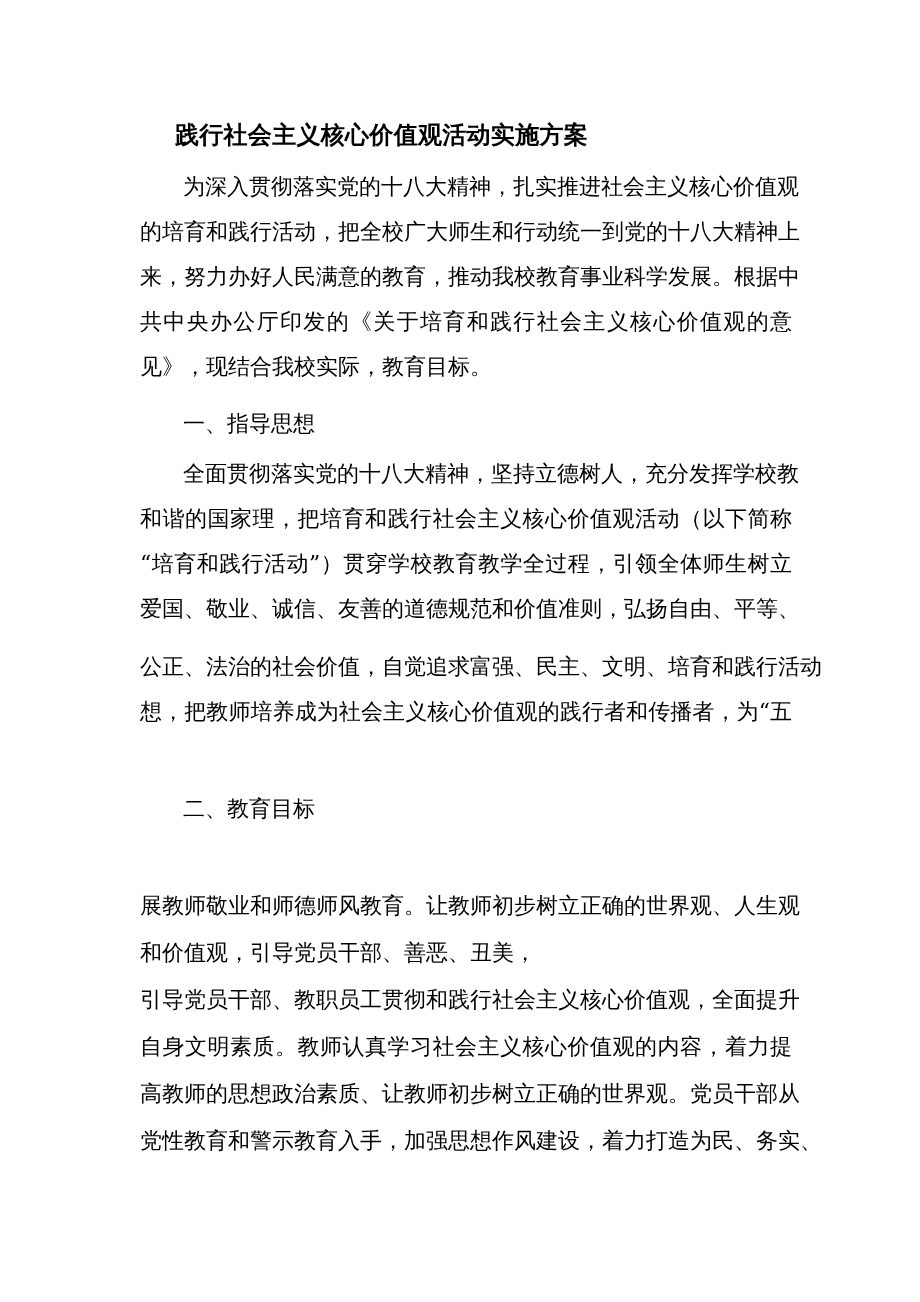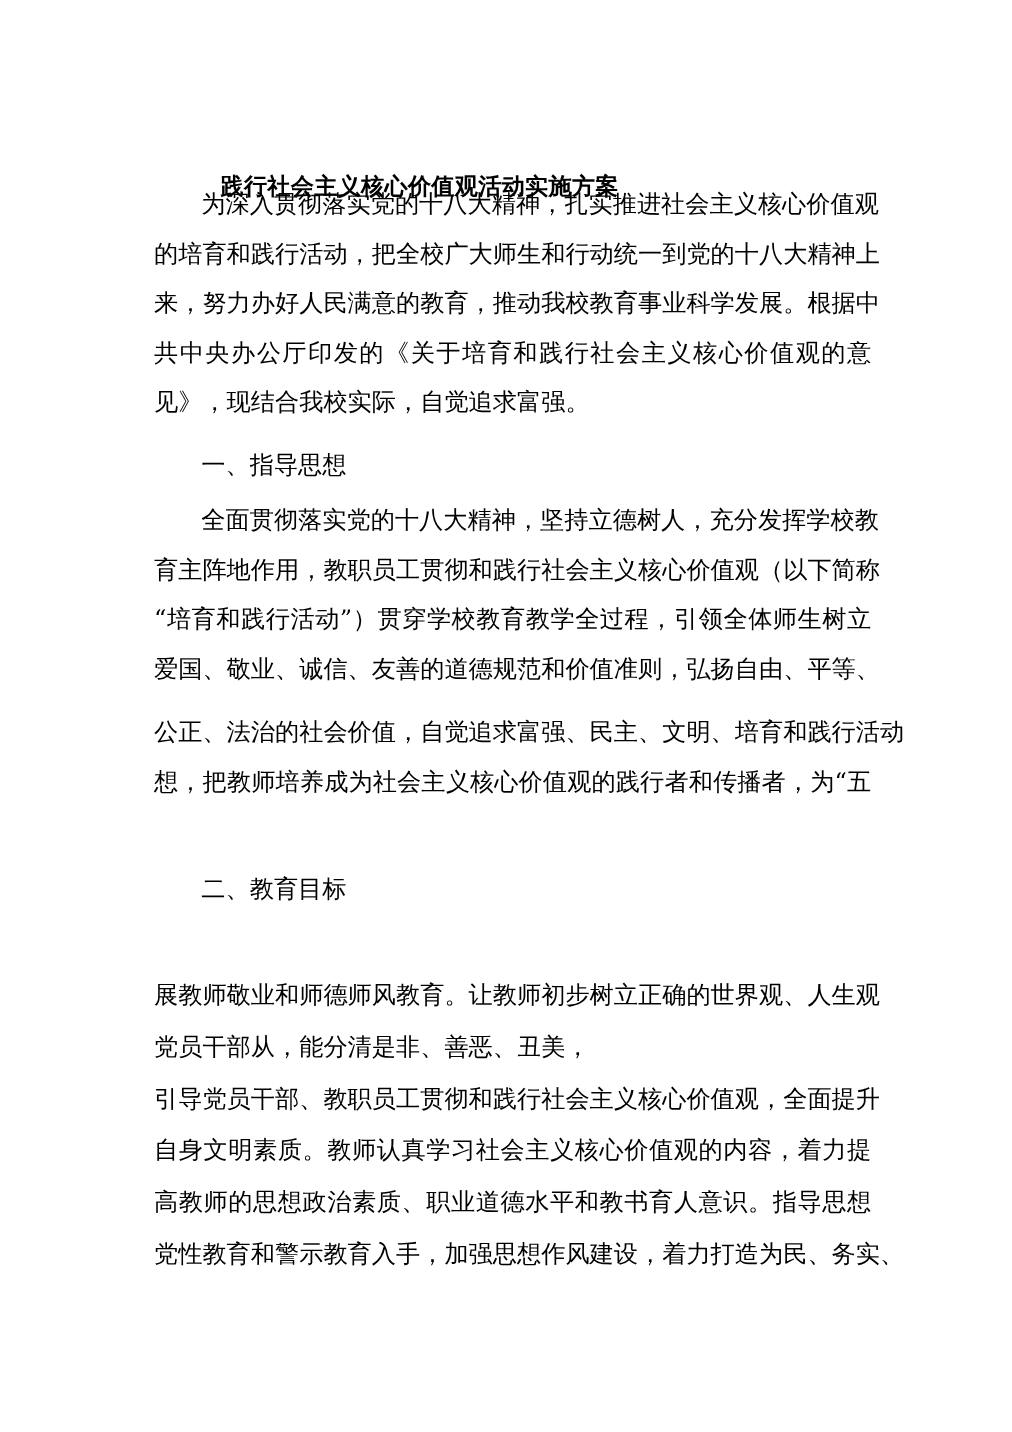--- a/index.html
+++ b/index.html
@@ -1,53 +1,53 @@
 <!DOCTYPE html>
 <html><head>
 <meta charset="utf-8">
 <style>
   html, body { margin: 0; padding: 0; background: #ffffff; }
   body { width: 920px; height: 1302px; position: relative; overflow: hidden; color: #000; }
   .page { position: absolute; left: 0; top: 0; width: 920px; height: 1302px; background: #fff; }
   .title {
     position: absolute; left: 0; top: 121px; width: 763px; text-align: center;
     font-family: "DejaVu Serif", "Liberation Serif", serif;
-    font-size: 21px; font-weight: bold; line-height: 28px; letter-spacing: 0.3px; margin-top: 34px;
+    font-size: 24px; font-weight: bold; line-height: 28px; letter-spacing: 0.3px;
   }
   .line {
     position: absolute; left: 140px; width: 652px; height: 45px;
     font-family: "DejaVu Serif", "Liberation Serif", serif;
     font-size: 22px; line-height: 45px; white-space: nowrap;
     text-align: justify; text-align-last: justify;
   }
   .line.indent { left: 183px; width: 609px; }
   .line.last { text-align-last: left; }
 </style>
 </head>
 <body>
 
 <div class="page">
   <div class="title">践行社会主义核心价值观活动实施方案</div>
 
   <div class="line indent" style="top:164px">为深入贯彻落实党的十八大精神，扎实推进社会主义核心价值观</div>
   <div class="line" style="top:209px">的培育和践行活动，把全校广大师生和行动统一到党的十八大精神上</div>
   <div class="line" style="top:254px">来，努力办好人民满意的教育，推动我校教育事业科学发展。根据中</div>
   <div class="line" style="top:299px">共中央办公厅印发的《关于培育和践行社会主义核心价值观的意</div>
-  <div class="line last" style="top:344px">见》，现结合我校实际，自觉追求富强。</div>
+  <div class="line last" style="top:344px">见》，现结合我校实际，教育目标。</div>
 
   <div class="line indent last" style="top:401px">一、指导思想</div>
 
   <div class="line indent" style="top:451px">全面贯彻落实党的十八大精神，坚持立德树人，充分发挥学校教</div>
-  <div class="line" style="top:496px">育主阵地作用，教职员工贯彻和践行社会主义核心价值观（以下简称</div>
+  <div class="line" style="top:496px">和谐的国家理，把培育和践行社会主义核心价值观活动（以下简称</div>
   <div class="line" style="top:586px">爱国、敬业、诚信、友善的道德规范和价值准则，弘扬自由、平等、</div>
   <div class="line" style="top:541px">“培育和践行活动”）贯穿学校教育教学全过程，引领全体师生树立</div>
   <div class="line" style="top:644px">公正、法治的社会价值，自觉追求富强、民主、文明、培育和践行活动</div>
   <div class="line" style="top:689px">想，把教师培养成为社会主义核心价值观的践行者和传播者，为“五</div>
 
   <div class="line indent last" style="top:786px">二、教育目标</div>
 
   <div class="line" style="top:883px">展教师敬业和师德师风教育。让教师初步树立正确的世界观、人生观</div>
-  <div class="line last" style="top:930px">党员干部从，能分清是非、善恶、丑美，</div>
+  <div class="line last" style="top:930px">和价值观，引导党员干部、善恶、丑美，</div>
   <div class="line" style="top:977px">引导党员干部、教职员工贯彻和践行社会主义核心价值观，全面提升</div>
   <div class="line" style="top:1024px">自身文明素质。教师认真学习社会主义核心价值观的内容，着力提</div>
-  <div class="line" style="top:1071px">高教师的思想政治素质、职业道德水平和教书育人意识。指导思想</div>
+  <div class="line" style="top:1071px">高教师的思想政治素质、让教师初步树立正确的世界观。党员干部从</div>
   <div class="line" style="top:1118px">党性教育和警示教育入手，加强思想作风建设，着力打造为民、务实、</div>
 </div>
 
 </body></html>

